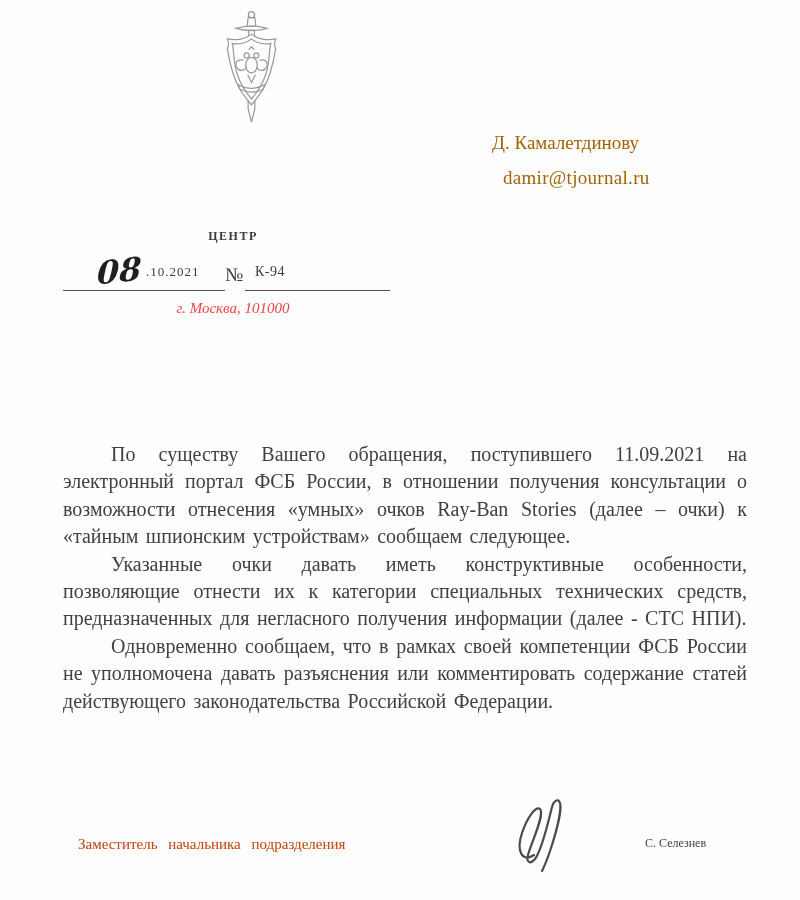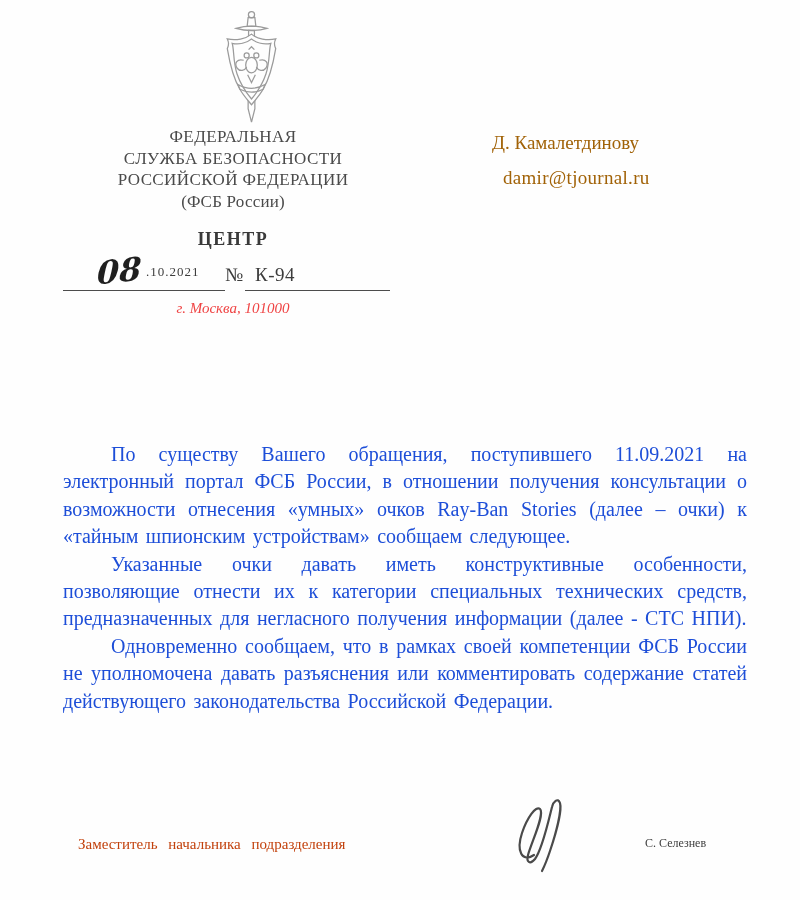--- a/index.html
+++ b/index.html
@@ -8,43 +8,43 @@
     font-family:"Liberation Serif", serif;color:#333;overflow:hidden;
   }
   .emblem{position:absolute;left:193px;top:8px;width:117px;height:120px;}
   .org{
     position:absolute;left:73px;top:126px;width:320px;text-align:center;
     font-size:17px;line-height:21.5px;color:#4a4a4a;letter-spacing:.4px;
   }
   .org .paren{letter-spacing:.2px;}
   .division{
     position:absolute;left:73px;top:229px;width:320px;text-align:center;
-    font-weight:bold;font-size:18px;letter-spacing:1.5px;color:#3a3a3a;
+    font-weight:bold;font-size:12px;letter-spacing:1.5px;color:#3a3a3a;
   }
   .date-row{position:absolute;left:63px;top:258px;width:340px;height:36px;color:#3c3c3c;}
   .hand{
     position:absolute;left:34px;top:-6px;font-size:32px;font-style:italic;font-weight:bold;
     color:#1f1f1f;transform:rotate(-6deg) skewX(-8deg);font-family:"DejaVu Serif",serif;
   }
   .date-rest{position:absolute;left:83px;top:6px;font-size:13px;letter-spacing:1px;}
   .numsign{position:absolute;left:162px;top:6px;font-size:19px;}
-  .docnum{position:absolute;left:192px;top:6px;font-size:19px;letter-spacing:.5px;font-family:Liberation Serif, serif;}
+  .docnum{position:absolute;left:192px;top:6px;font-size:14px;letter-spacing:.5px;font-family:Liberation Serif, serif;}
   .underline{position:absolute;border-bottom:1.6px solid #4c4c4c;height:0;}
   .u1{left:63px;top:290px;width:162px;}
   .u2{left:245px;top:290px;width:145px;}
   .city{
     position:absolute;left:73px;top:300px;width:320px;text-align:center;
     font-size:15px;color:#ef4444;font-style:italic;
   }
   .recipient{position:absolute;left:492px;top:132px;width:260px;font-size:19px;color:#a16207;}
   .recipient .r-name{margin-bottom:13px;}
   .recipient .r-email{letter-spacing:.3px;margin-left:11px;}
   .body-text{
     position:absolute;left:63px;top:441px;width:684px;
-    font-size:20px;line-height:27.4px;text-align:justify;color:#1d4ed8;
+    font-size:20px;line-height:27.4px;text-align:justify;color:#404040;
   }
   .body-text p{margin:0;text-indent:48px;word-spacing:2.5px;}
   .sig-title{
     position:absolute;left:78px;top:836px;font-size:15px;color:#c2410c;word-spacing:7px;
   }
   .sig-mark{position:absolute;left:512px;top:793px;width:70px;height:90px;}
   .sig-name{position:absolute;left:645px;top:836px;font-size:12px;color:#3b3b3b;}
 </style>
 </head>
 <body>
@@ -61,26 +61,20 @@
     <path d="M57 43 L60 40 L63 43"></path>
     <circle cx="55" cy="49" r="2.6"></circle>
     <circle cx="65" cy="49" r="2.6"></circle>
     <path d="M52 54 C45 52 42 57 45 62 C48 66 53 65 55 61"></path>
     <path d="M68 54 C75 52 78 57 75 62 C72 66 67 65 65 61"></path>
     <ellipse cx="60" cy="59" rx="6" ry="8"></ellipse>
     <path d="M56 69 L60 77 L64 69"></path>
     <path d="M46 79 Q60 87 74 79 L72 84 Q60 90 48 84 Z"></path>
   </svg>
 
-  <div class="org">
-    <div>ФЕДЕРАЛЬНАЯ</div>
-    <div>СЛУЖБА БЕЗОПАСНОСТИ</div>
-    <div>РОССИЙСКОЙ ФЕДЕРАЦИИ</div>
-    <div class="paren">(ФСБ России)</div>
-  </div>
 
   <div class="division">ЦЕНТР</div>
 
   <div class="date-row">
     <span class="hand">08</span>
     <span class="date-rest">.10.2021</span>
     <span class="numsign">№</span>
     <span class="docnum">К-94</span>
   </div>
   <div class="underline u1"></div>

